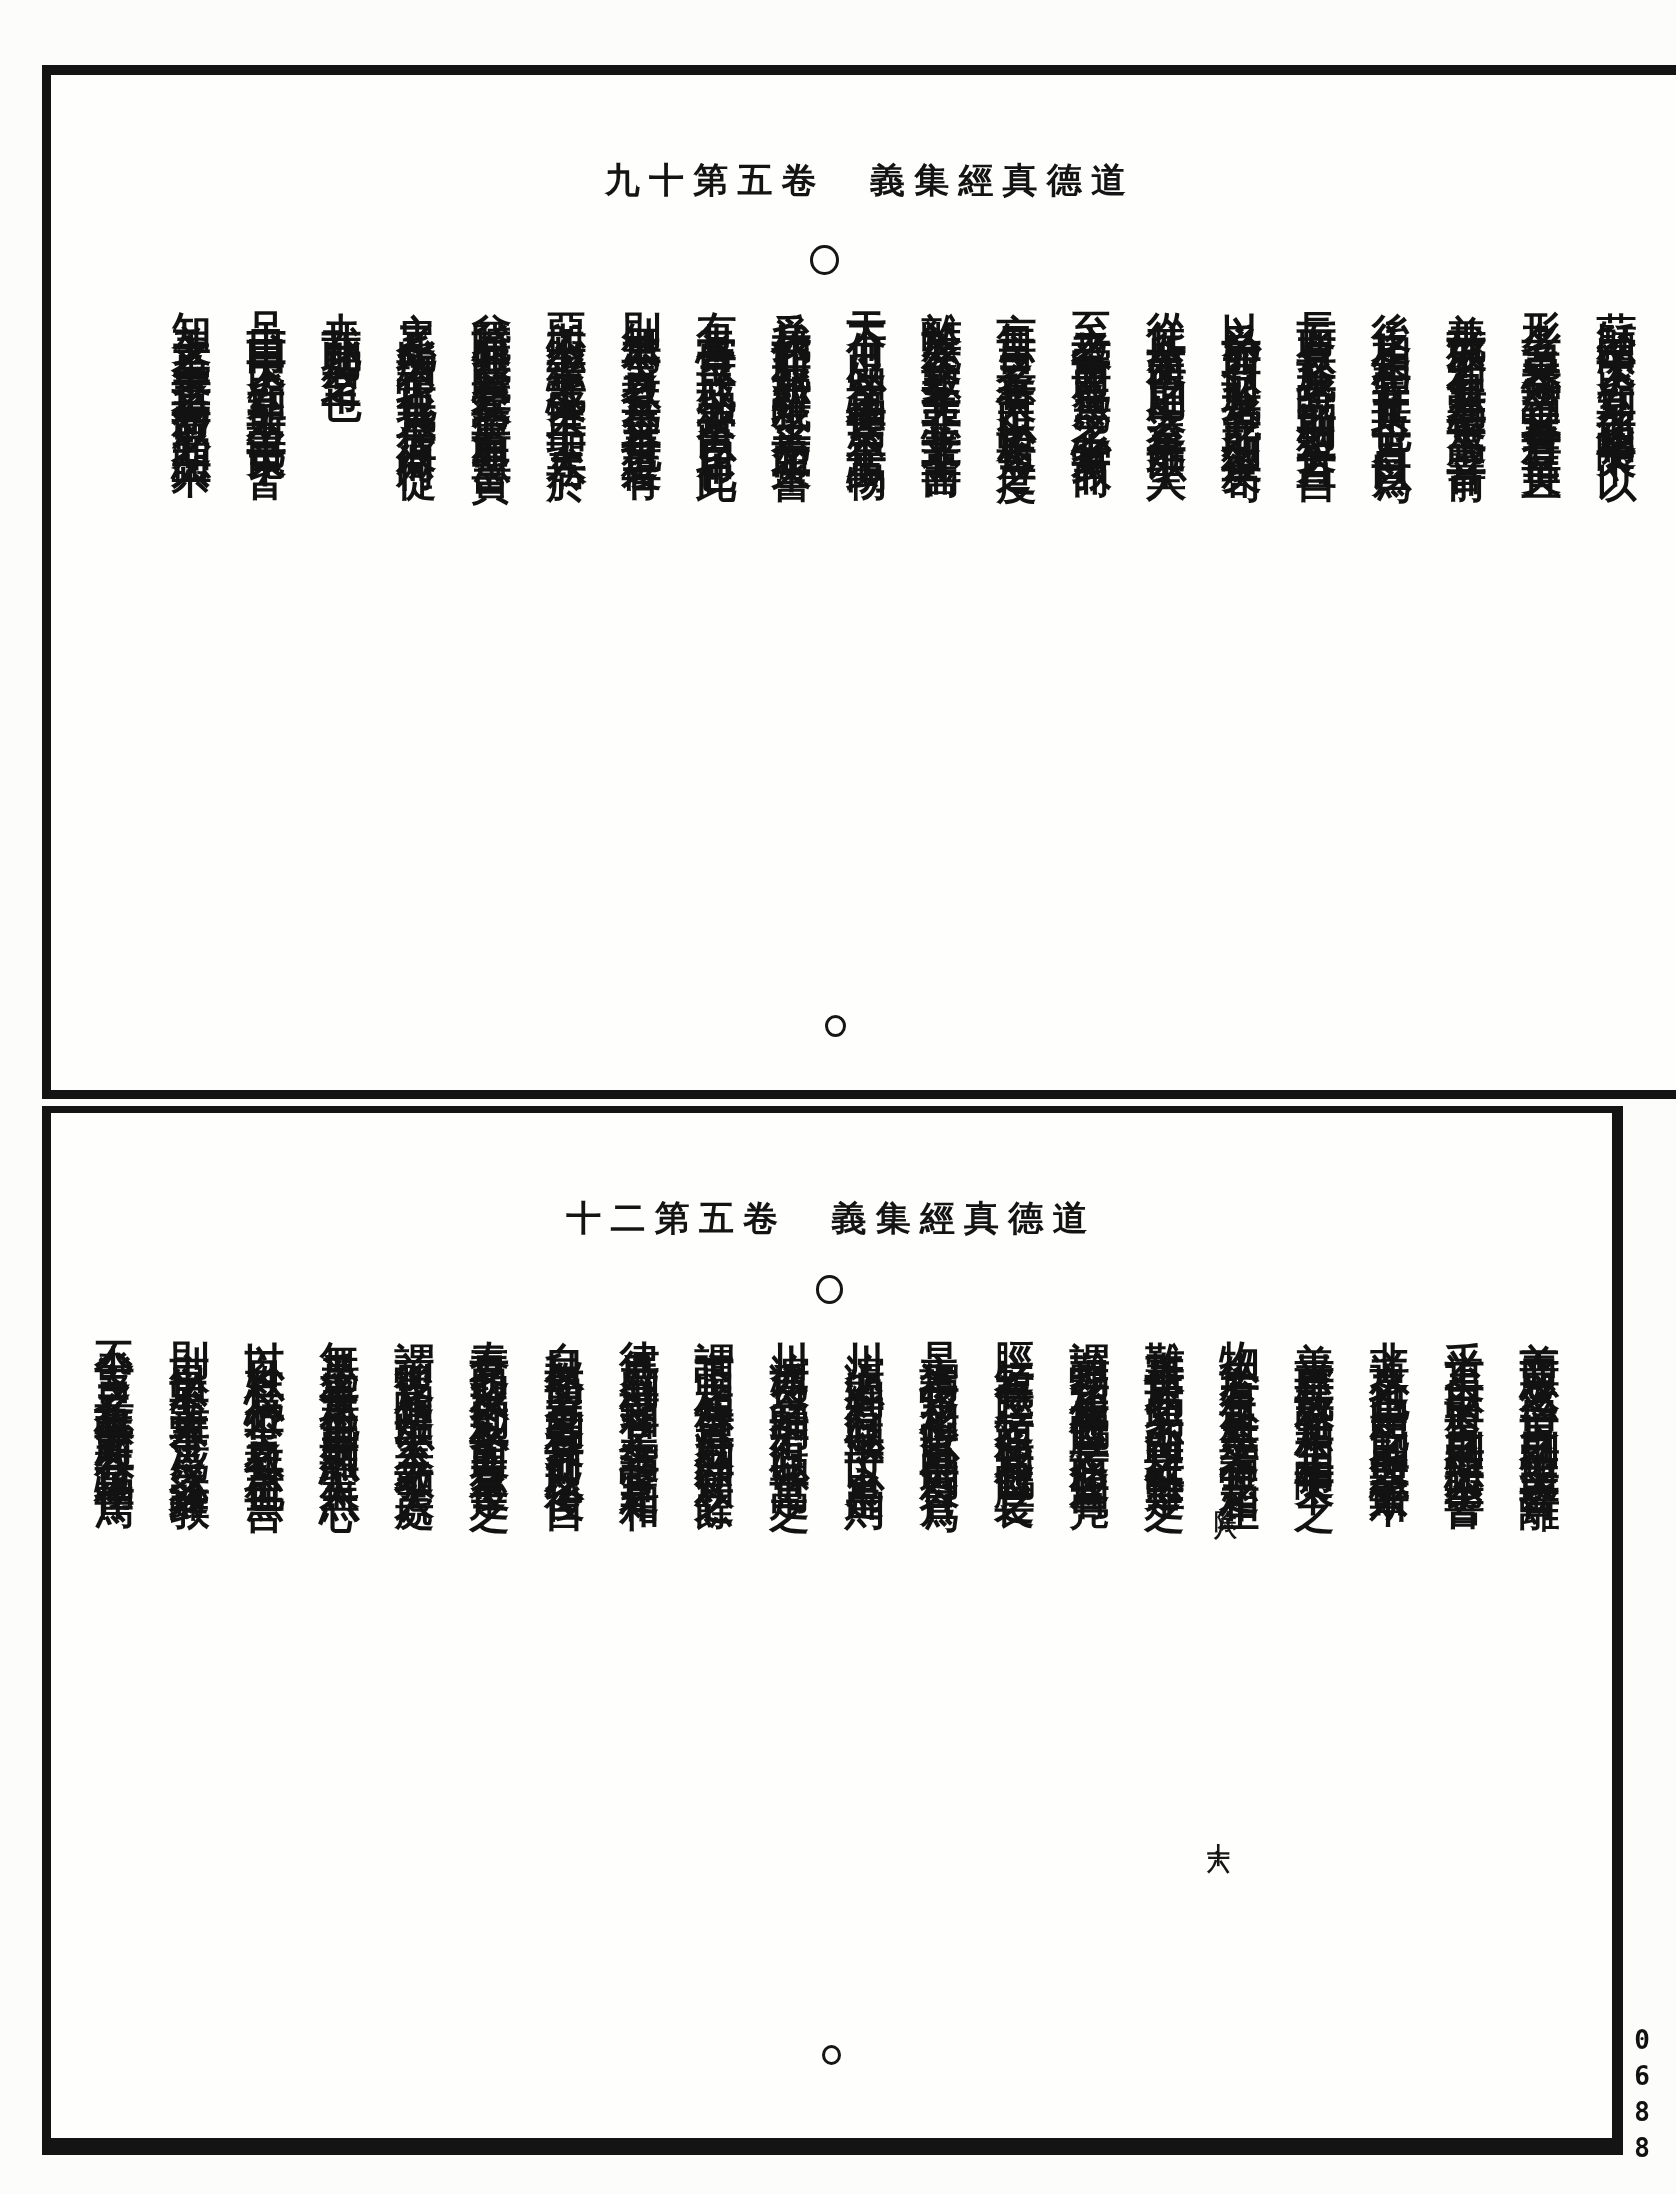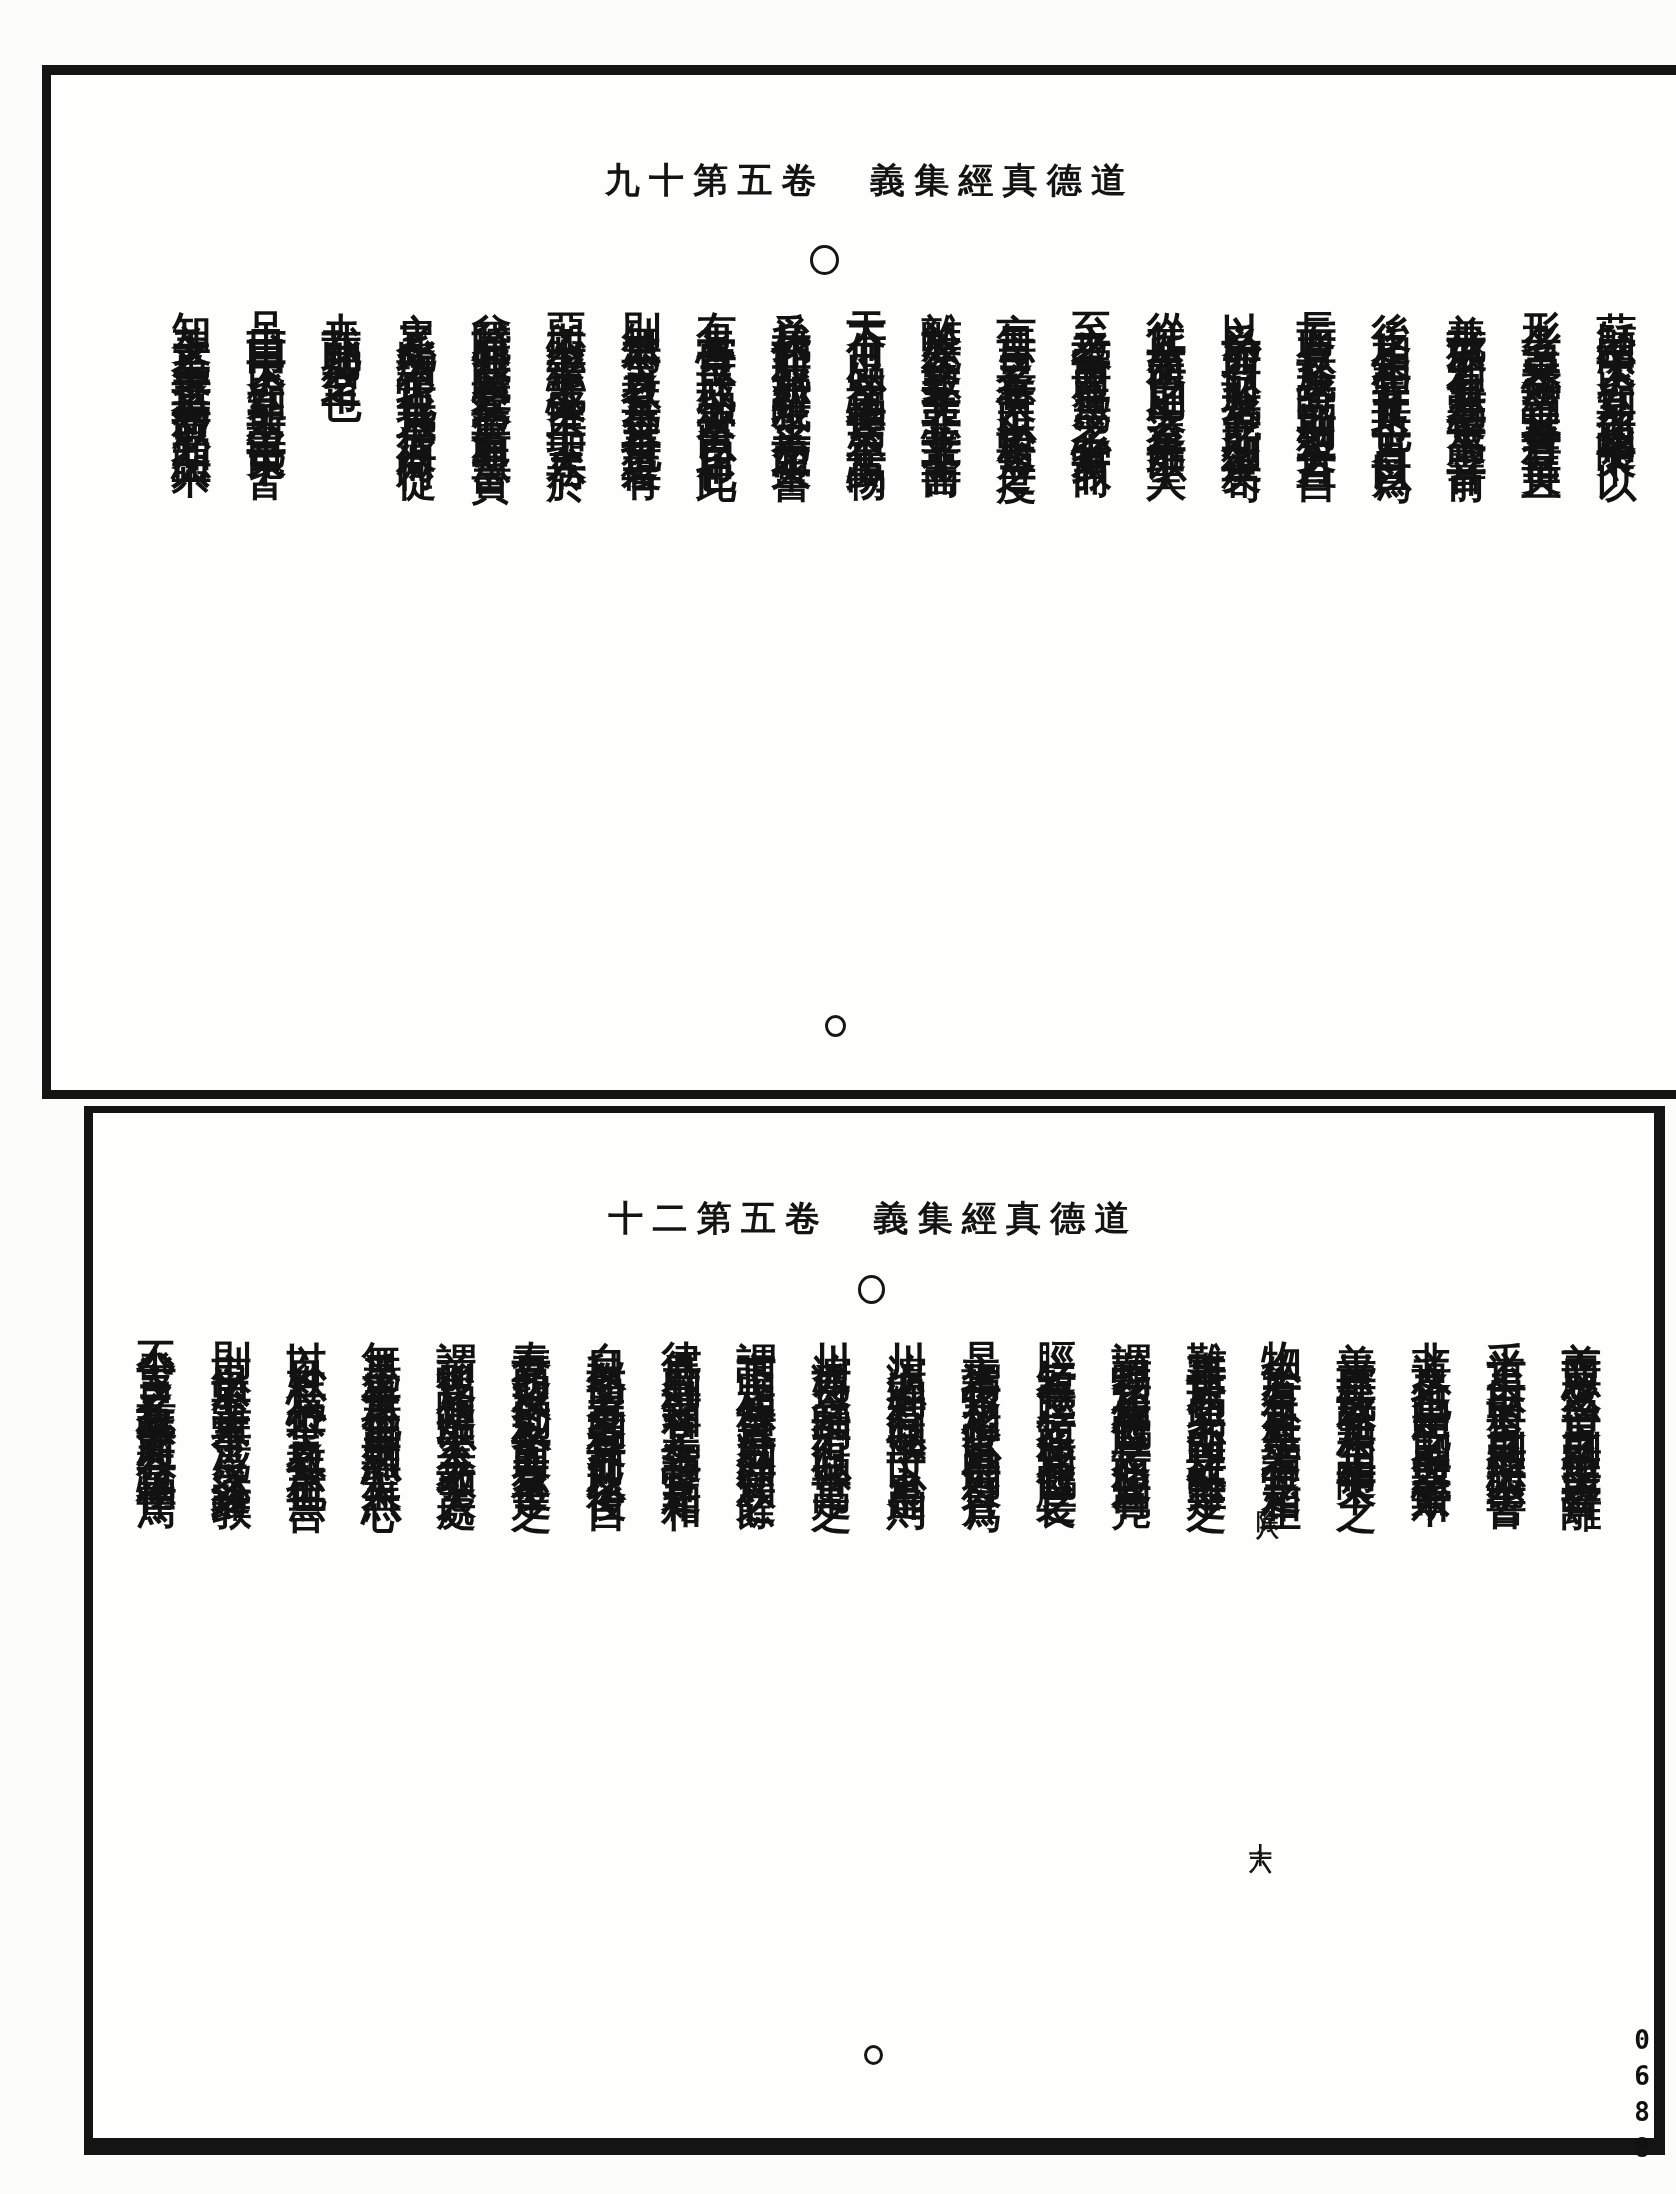--- a/index.html
+++ b/index.html
@@ -7,21 +7,21 @@
     position:relative; width:1676px; height:2194px;
     background:#fcfcfa; overflow:hidden;
     font-family:"DejaVu Serif", serif;
     color:#101010;
   }
   .panel {
     position:absolute; box-sizing:border-box;
     background:#fefefd; border:10px solid #141414;
   }
   #panel-top    { left:42px;  top:65px;   width:1657px; height:1034px; border-width:10px 10px 9.2px 9.2px; }
-  #panel-bottom { left:42px;  top:1106px; width:1581px; height:1049px; border-width:7.5px 11px 17px 9.2px;margin-left:42px; }
+  #panel-bottom { left:42px;  top:1106px; width:1581px; height:1049px; border-width:7.5px 11px 17px 9.2px; }
 
   .panel-header {
     position:absolute; left:0; right:0; top:82px;
     text-align:center;
     font-size:35px; font-weight:700; letter-spacing:9.2px;
     white-space:pre; color:#141414;
   }
   .cols {
     position:absolute; right:34px;
     writing-mode:vertical-rl; -webkit-writing-mode:vertical-rl;

